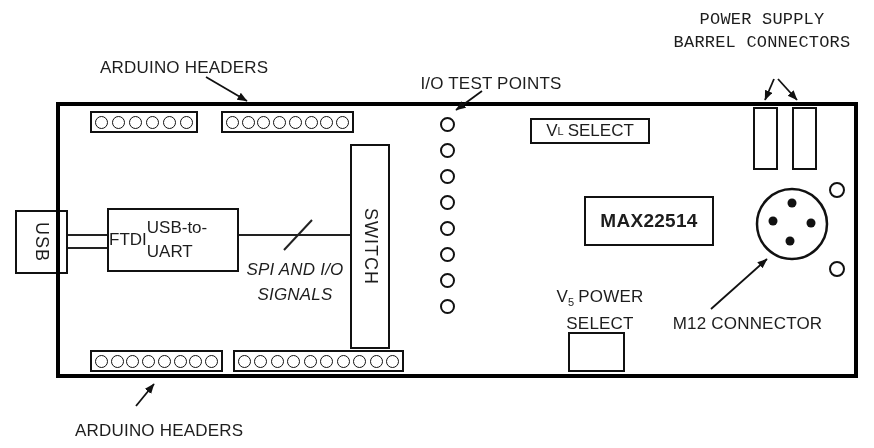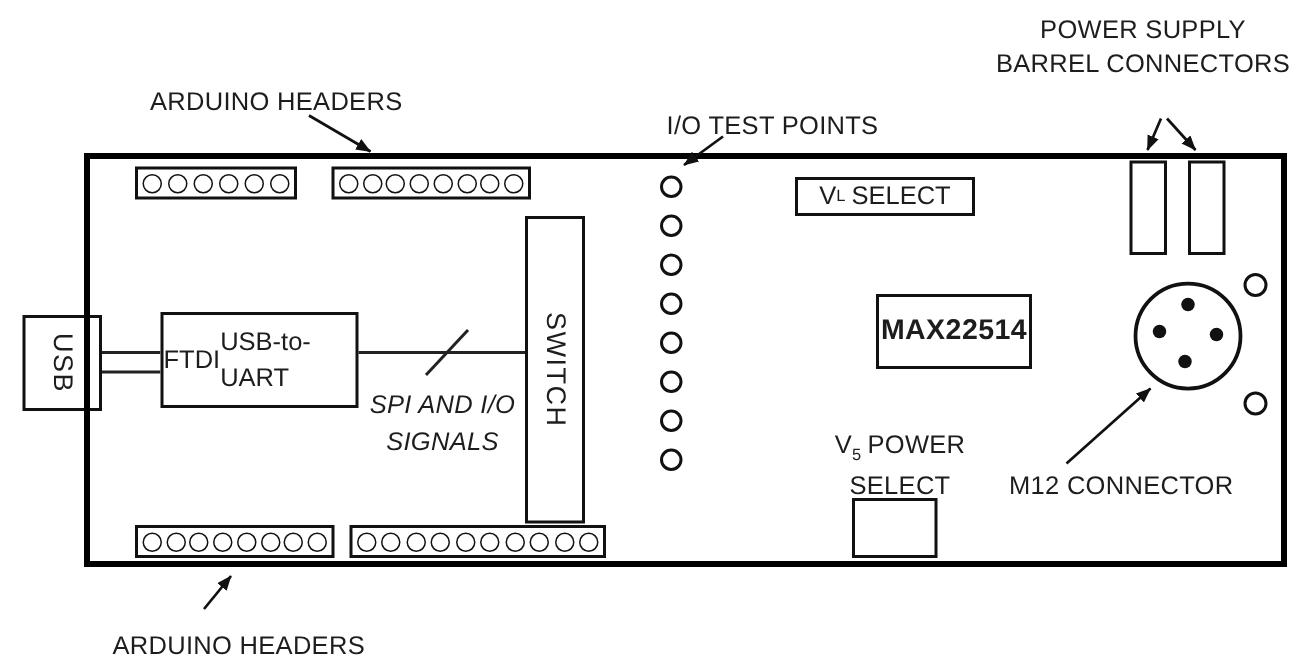--- a/index.html
+++ b/index.html
@@ -108,43 +108,43 @@
       <span class="pin"></span>
       <span class="pin"></span>
       <span class="pin"></span>
       <span class="pin"></span>
       <span class="pin"></span>
       <span class="pin"></span>
       <span class="pin"></span>
       <span class="pin"></span>
     </div>
 
-  <div class="abs lbl over" style="left:444px;top:72px;width:142px;">I/O TEST POINTS</div>
+  <div class="abs lbl over" style="left:420px;top:72px;width:142px;">I/O TEST POINTS</div>
 
   <div class="abs box selbox over" style="left:530px;top:118px;width:120px;height:26px;">
     <span>V</span>
       <sub>L</sub>
       <span class="gap">SELECT</span>
   </div>
 
-  <div class="abs box partbox over" style="left:584px;top:196px;width:104px;height:50px;text-align:center;">
+  <div class="abs box partbox over" style="left:584px;top:196px;width:130px;height:50px;text-align:center;">
     <span>MAX22514</span>
   </div>
 
   <div class="abs lbl over" style="left:536px;top:283px;width:128px;line-height:27px;">
     <div><span>V</span><sub>5</sub><span class="gap">POWER</span></div>
     <div>SELECT</div>
   </div>
 
   <div class="abs box over" style="left:568px;top:332px;width:57px;height:40px;"></div>
 
   <div class="abs box over" style="left:753px;top:107px;width:25px;height:63px;"></div>
   <div class="abs box over" style="left:792px;top:107px;width:25px;height:63px;"></div>
 
-  <div class="abs lbl top4" style="left:662px;top:8px;width:200px;">
+  <div class="abs lbl top4" style="left:662px;top:8px;width:200px;font-family:Liberation Mono, monospace;">
     <div>POWER SUPPLY</div>
     <div>BARREL CONNECTORS</div>
   </div>
 
   <div class="abs lbl top4" style="left:670px;top:312px;width:155px;text-align:center;">M12 CONNECTOR</div>
 
   <div class="abs lbl top4" style="left:100px;top:56px;width:166px;">ARDUINO HEADERS</div>
   <div class="abs lbl top4" style="left:75px;top:419px;width:166px;">ARDUINO HEADERS</div>
 
   <svg class="abs top4" style="left:0;top:0;pointer-events:none;" width="874" height="448" viewBox="0 0 874 448">

